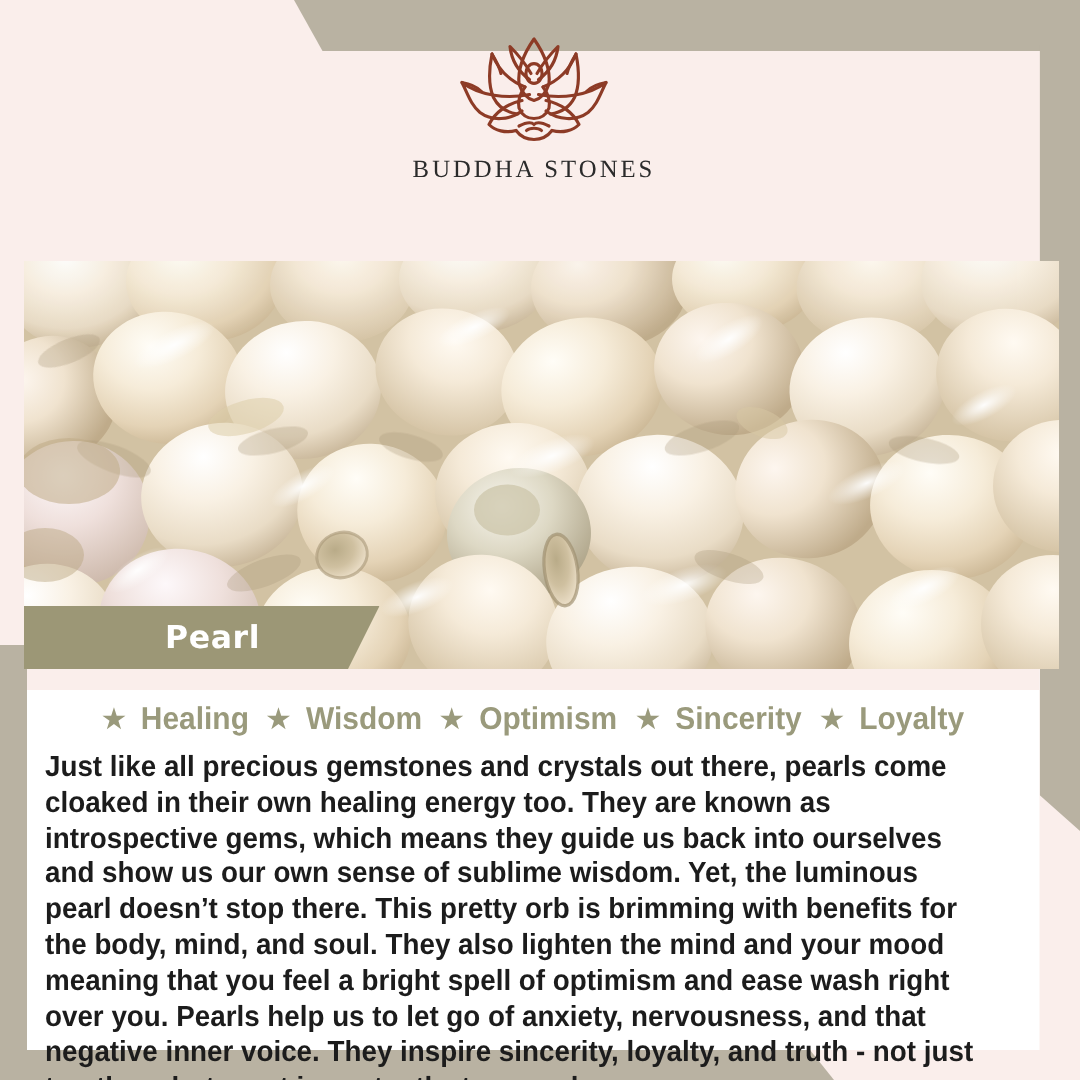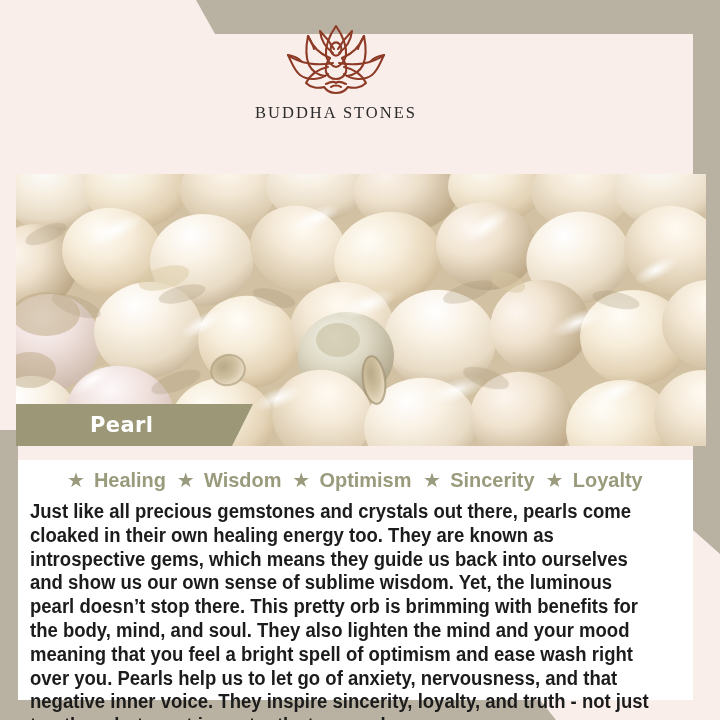--- a/index.html
+++ b/index.html
@@ -64,20 +64,21 @@
   }
 
   
   .header {
     position: absolute;
     top: 0; left: 0;
     width: 672px;
     height: 176px;
     z-index: 2;
     pointer-events: none;
+    padding-left: 40px;
   }
   .logo-wrap {
     position: absolute;
     top: 22px;
     left: 50%;
     transform: translateX(-50%);
     width: 170px;
     text-align: center;
     pointer-events: auto;
   }
@@ -138,20 +139,21 @@
     position: absolute;
     left: 0;
     bottom: 0;
     width: 237px;
     height: 42px;
     background: #9c9776;
     clip-path: polygon(0 0, 237px 0, 216px 42px, 0 42px);
     display: flex;
     align-items: center;
     z-index: 4;
+    padding-left: 20px;
   }
   .stone-name {
     margin-left: 74px;
     color: #ffffff;
     font-family: "DejaVu Sans", sans-serif;
     font-weight: bold;
     font-size: 21px;
     letter-spacing: 0.4px;
   }
 

